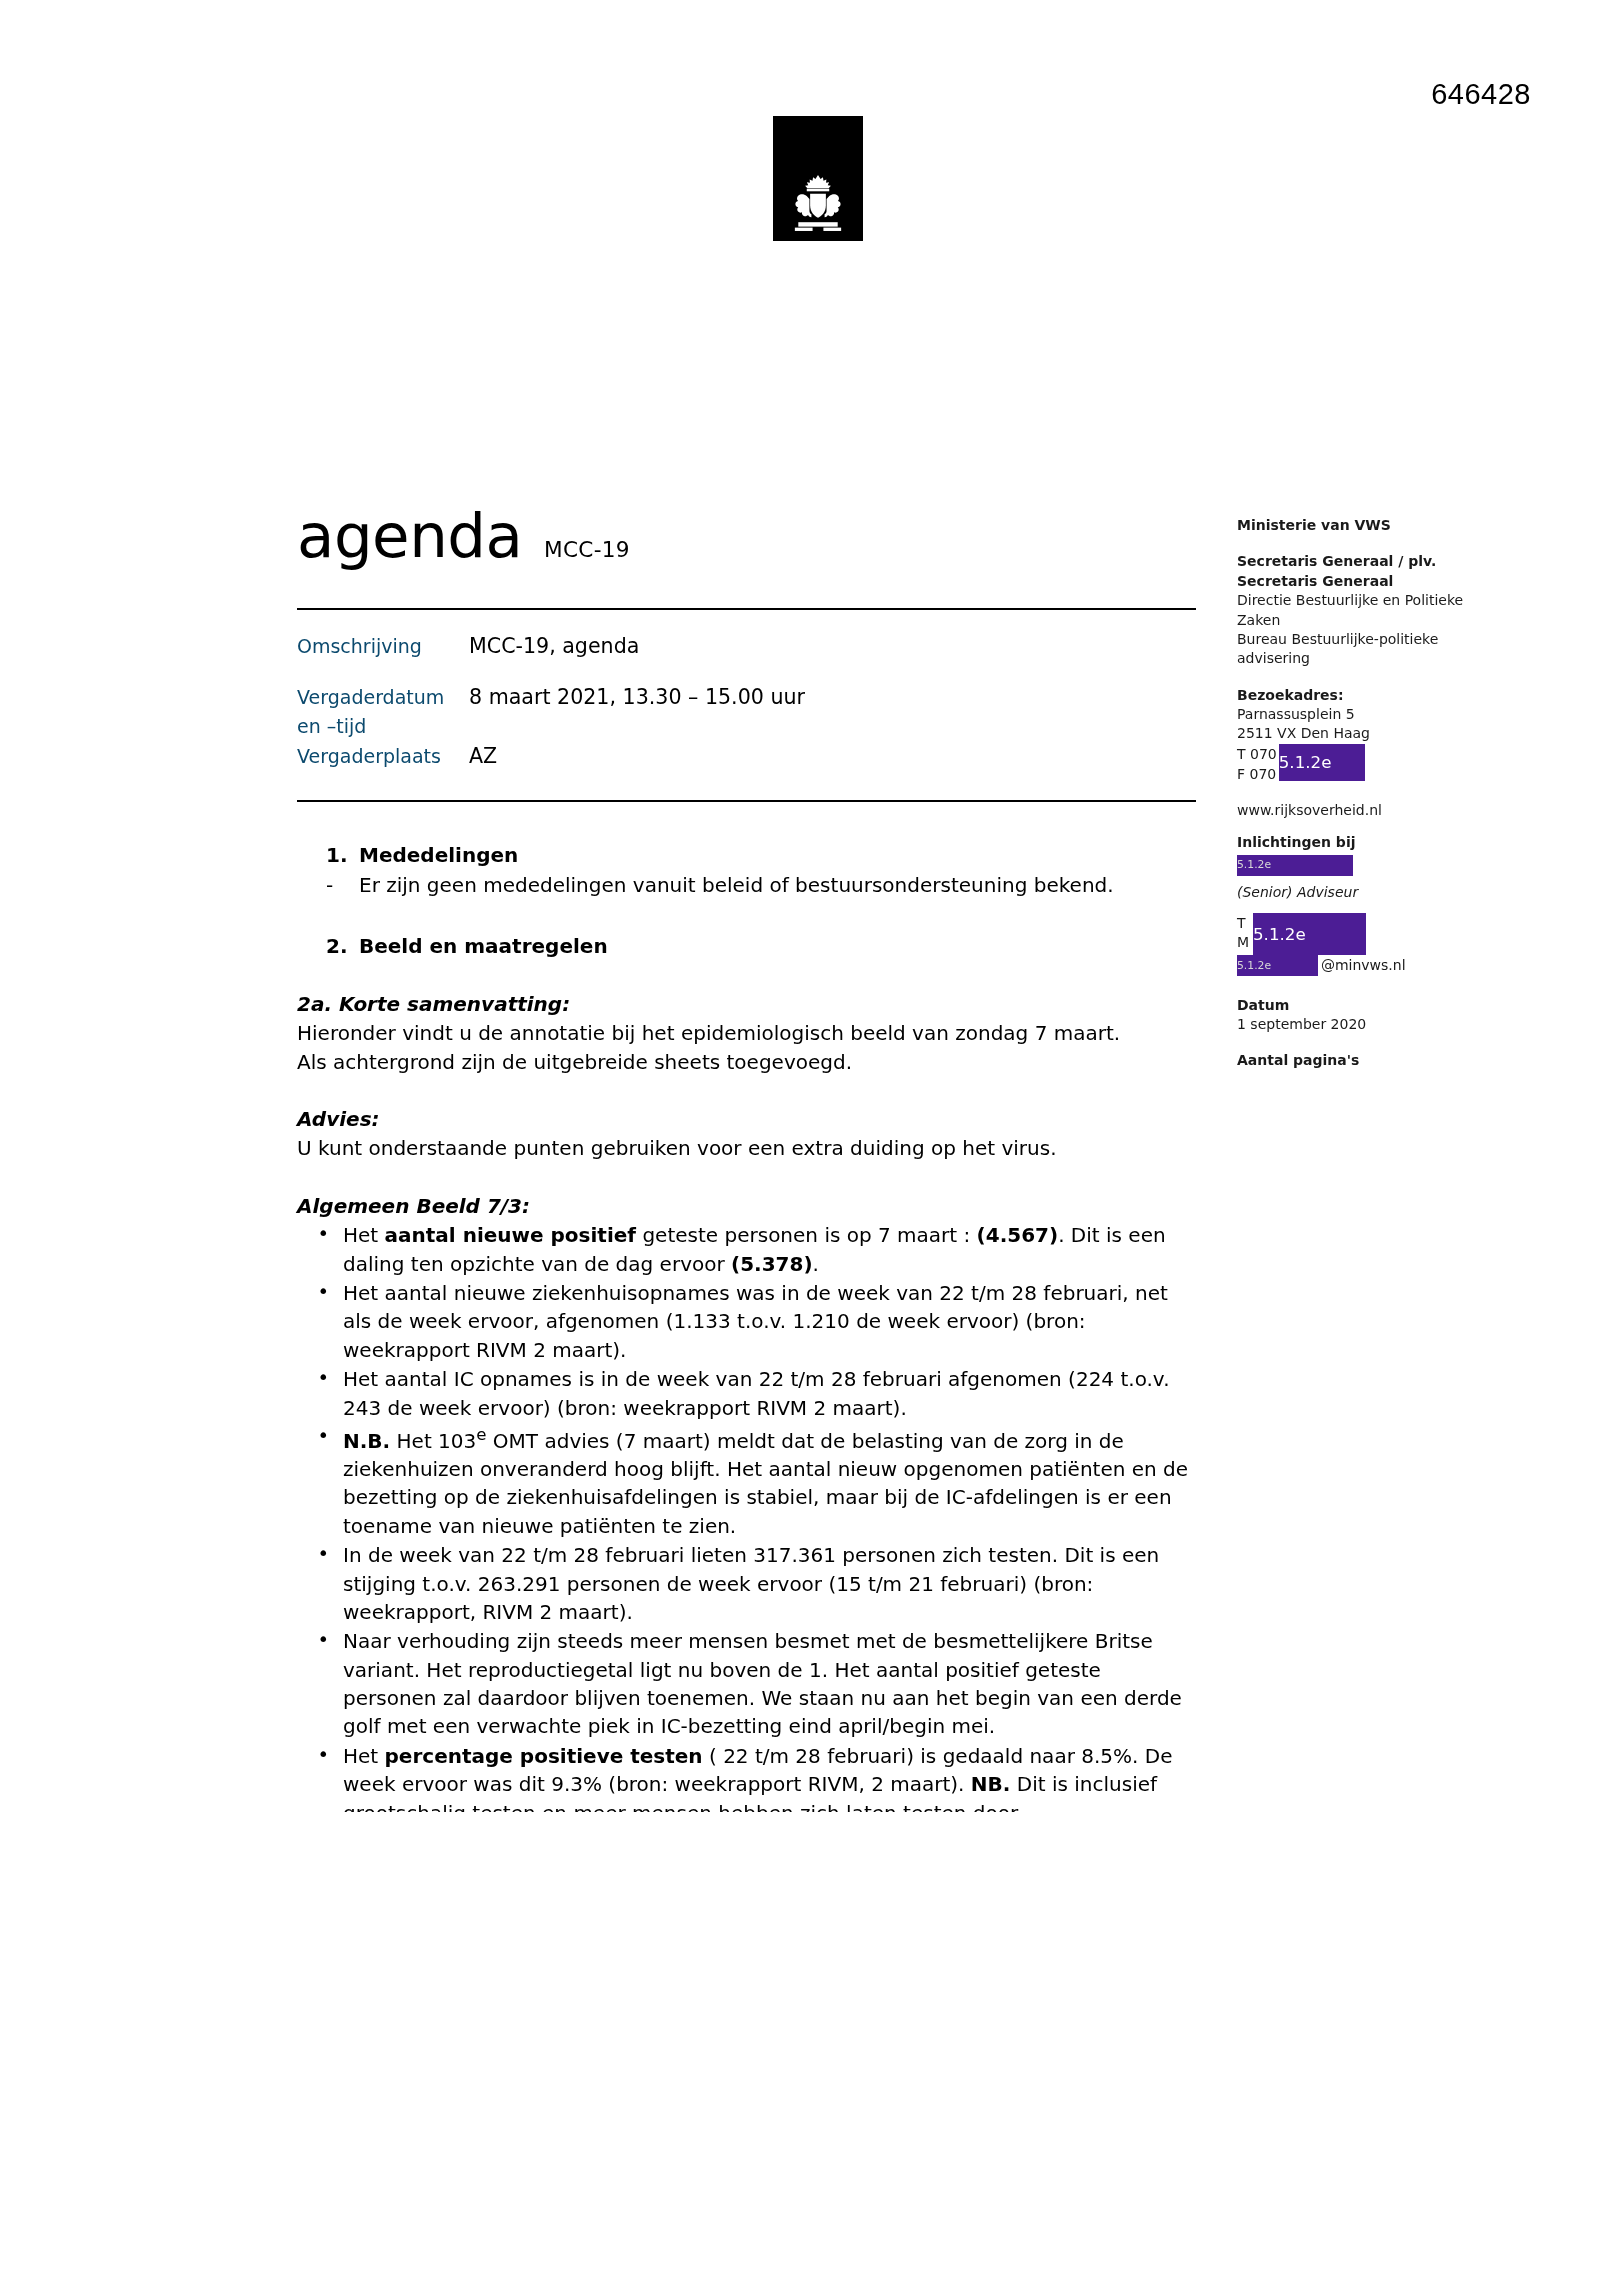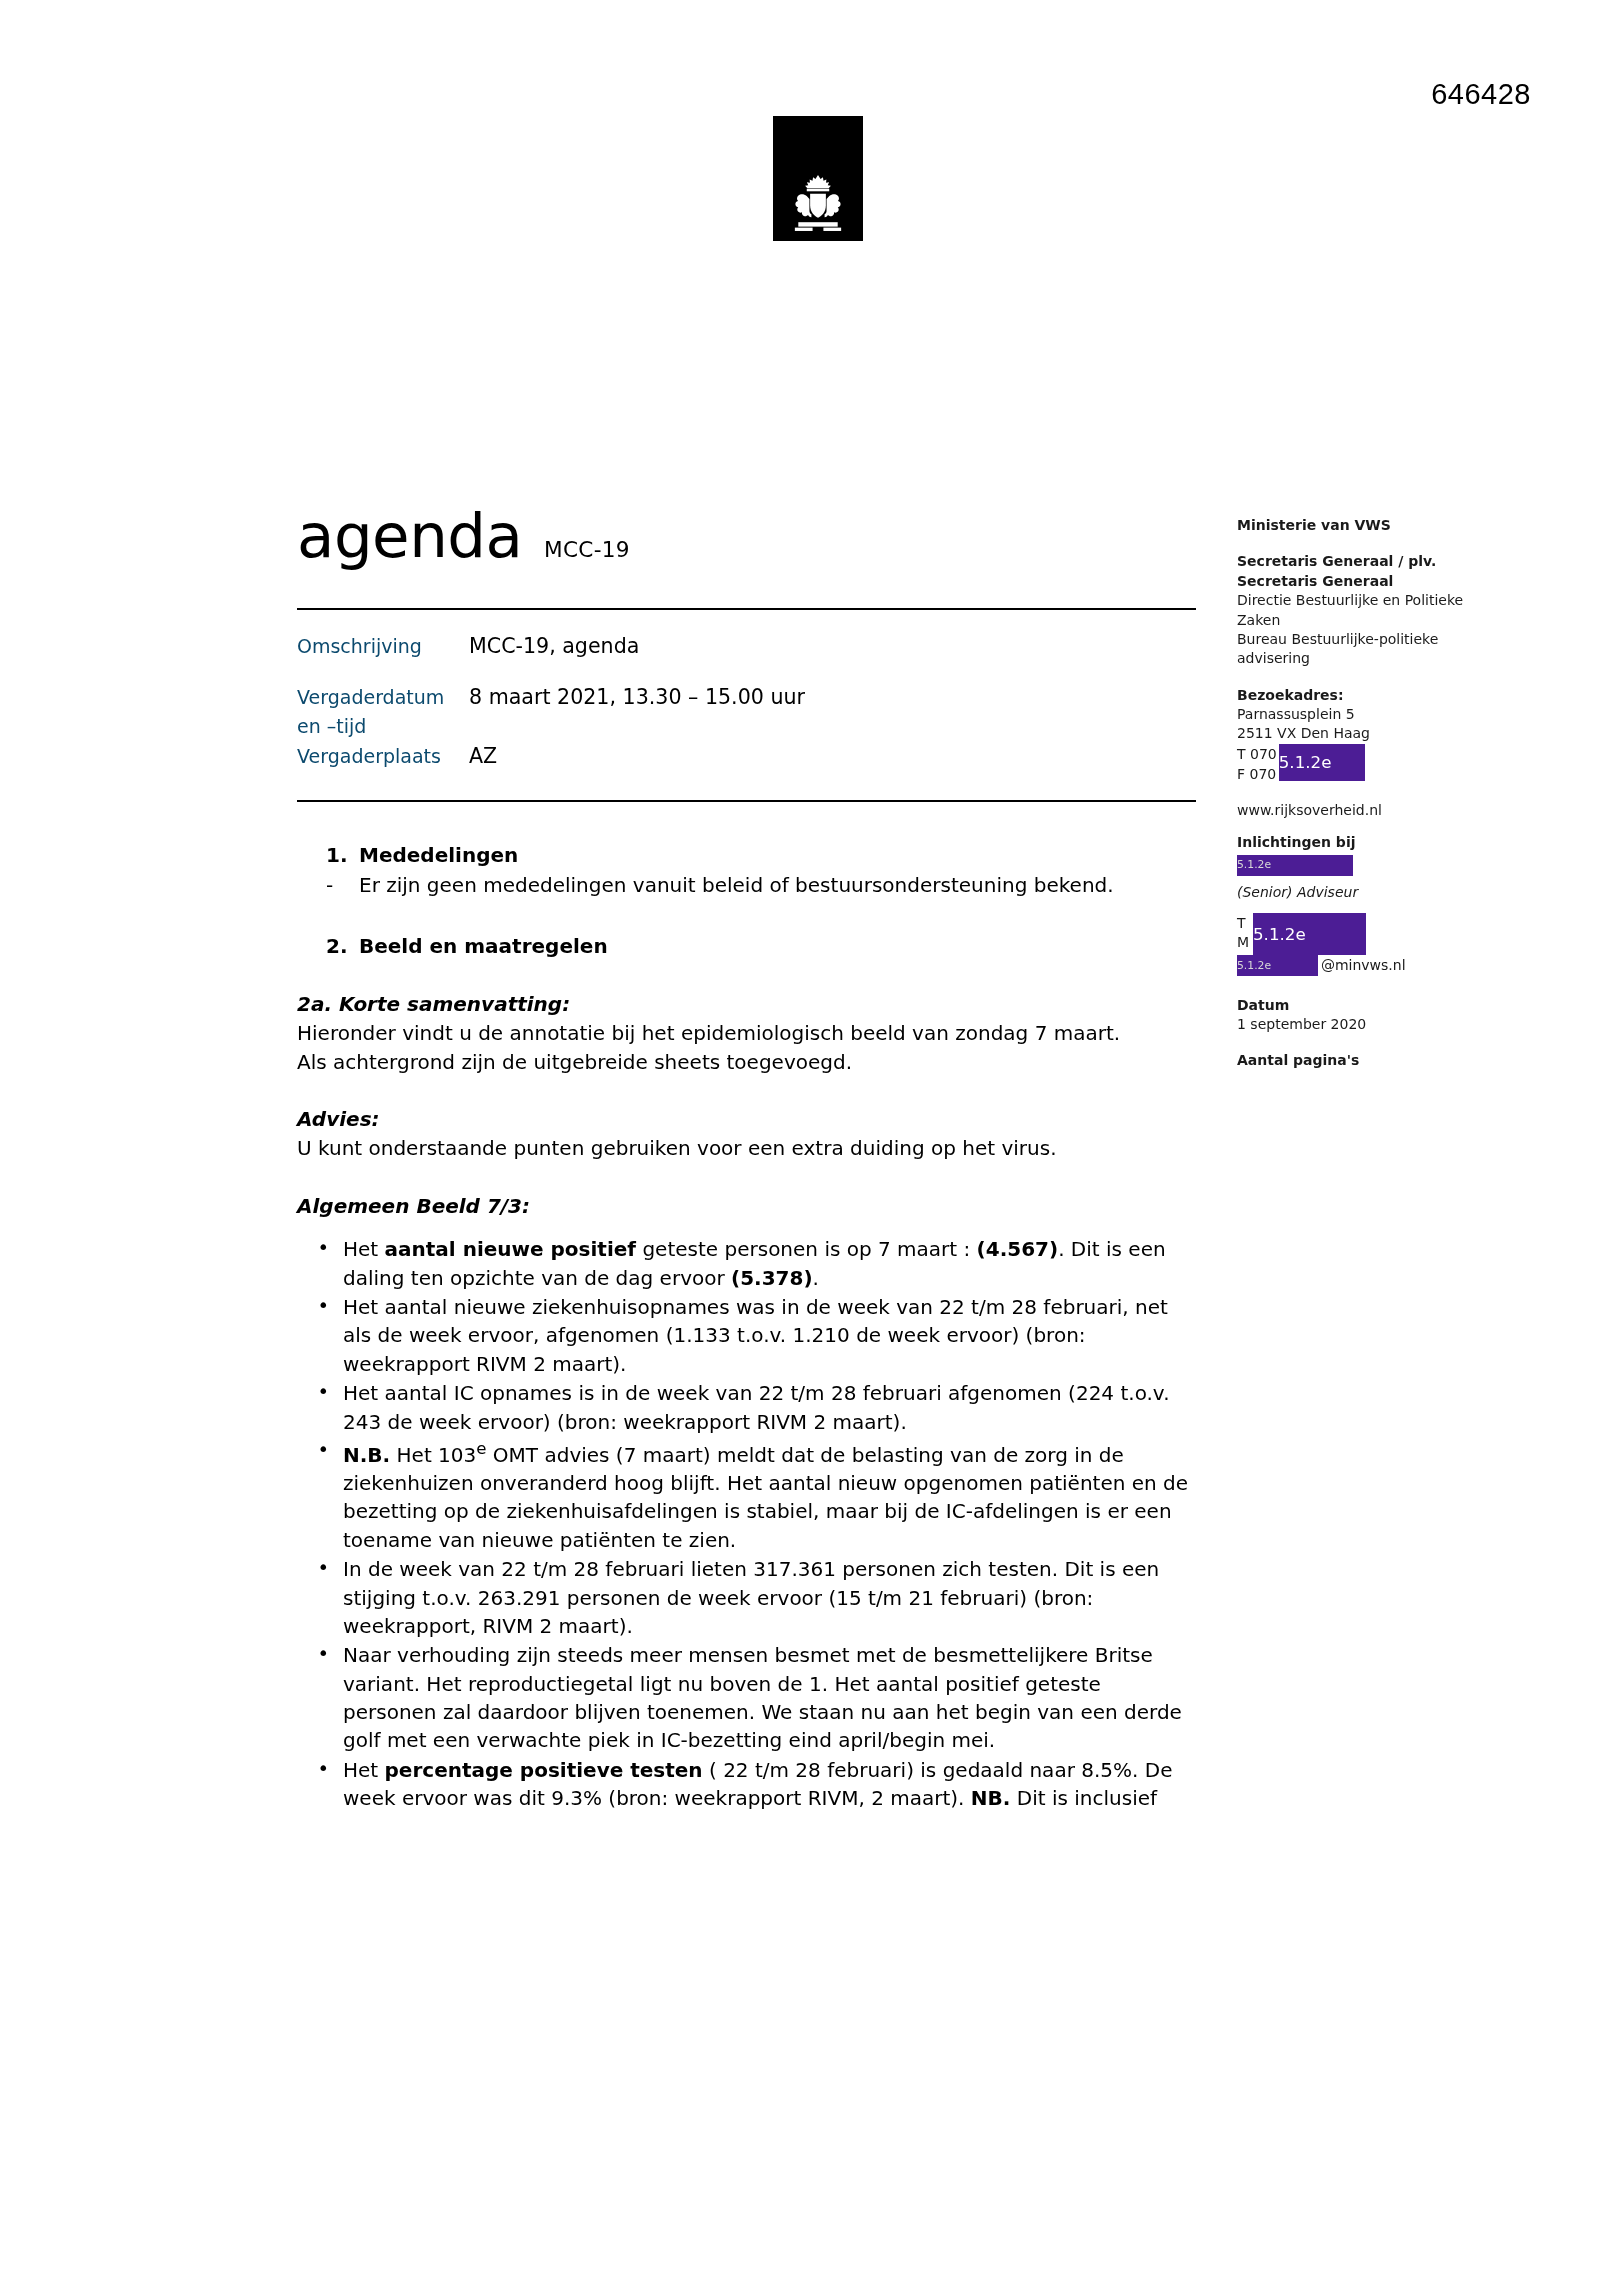--- a/index.html
+++ b/index.html
@@ -134,21 +134,21 @@
 
   .sec-head {
     font-weight: bold;
     margin-bottom: 1px;
     font-style: italic;
   }
   .para { margin: 0; }
 
   ul.bullets {
     list-style: none;
-    margin: 15px 0 0 0;
+    margin: 1px 0 0 0;
     padding: 0;
   }
   ul.bullets > li {
     position: relative;
     padding-left: 46px;
     margin: 0 0 1px 0;
   }
   ul.bullets > li::before {
     content: "\2022";
     position: absolute;

